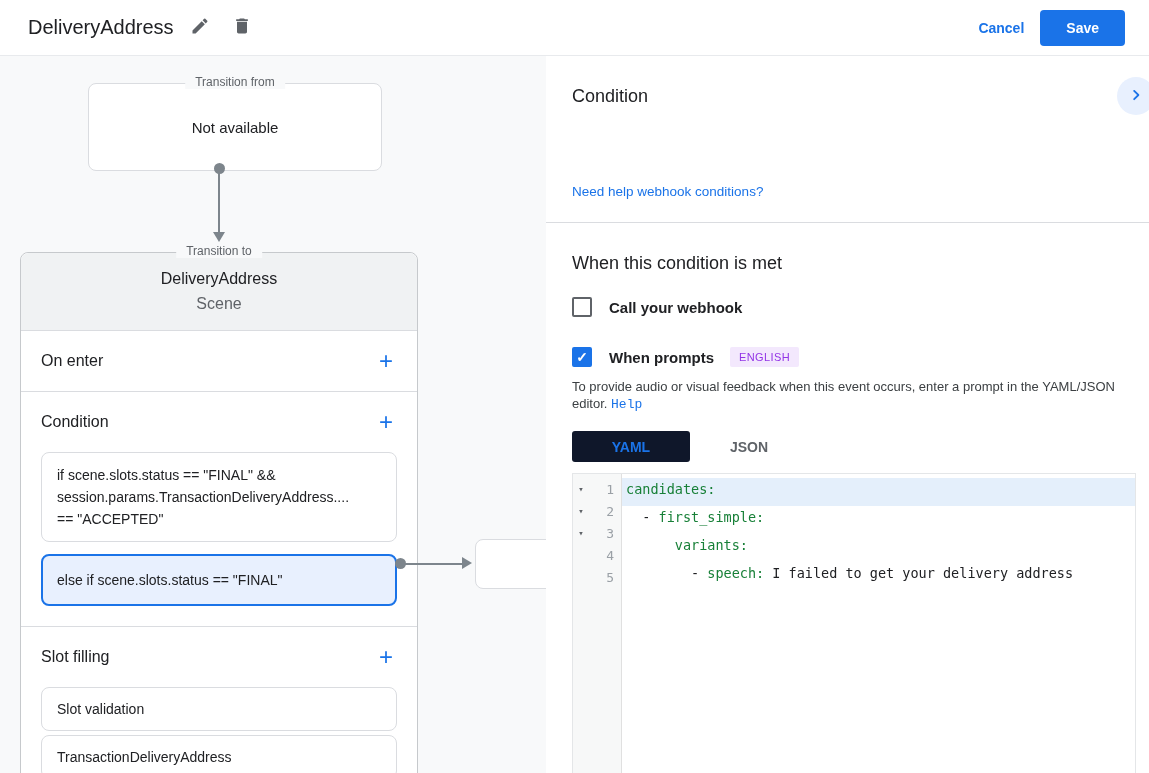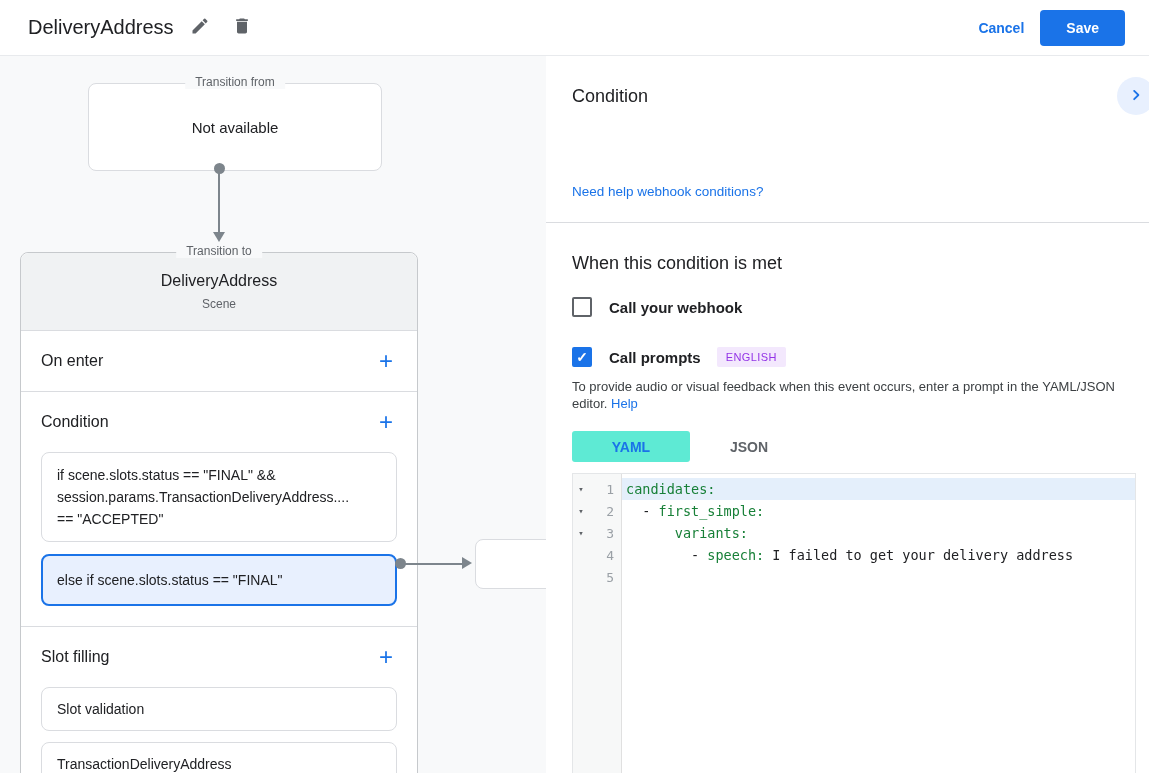--- a/index.html
+++ b/index.html
@@ -39,37 +39,37 @@
   .arrow-down { position:absolute; width:0; height:0;
     border-left:6px solid transparent; border-right:6px solid transparent; border-top:10px solid #7d858c; }
   .arrow-right { position:absolute; width:0; height:0;
     border-top:6px solid transparent; border-bottom:6px solid transparent; border-left:10px solid #7d858c; }
 
   .scene-card { position:absolute; left:20px; top:196px; width:398px; height:610px;
     background:#fff; border:1px solid #c6c9cc; border-radius:8px; }
   .card-header { background:#f0f2f3; border-bottom:1px solid #dadce0; border-radius:8px 8px 0 0;
     height:78px; display:flex; flex-direction:column; align-items:center; justify-content:center; gap:7px; }
   .card-title { font-size:16px; color:#202124; }
-  .card-subtitle { font-size:12px; color:#5f6368; }
+  .card-subtitle { font-size:16px; color:#5f6368; }
 
   .card-section { border-bottom:1px solid #dadce0; padding:0 20px; }
   .section-row { height:60px; display:flex; align-items:center; justify-content:space-between; }
   .section-label { font-size:16px; color:#202124; }
   .add-btn { background:none; border:none; color:#1a73e8; font-size:24px; font-weight:400;
     font-family:inherit; cursor:pointer; line-height:1; padding:0 4px; }
   .section-body { padding-bottom:20px; }
 
   .cond-box { border:1px solid #dadce0; border-radius:8px; background:#fff; padding:11px 15px;
     font-size:14px; line-height:22px; color:#202124; margin-bottom:12px; white-space:pre-wrap;
     overflow-wrap:anywhere; cursor:pointer; }
   .cond-box:last-child { margin-bottom:0; }
   .cond-box.selected { background:#e8f0fe; border:2px solid #1a73e8; padding:13px 14px; }
 
   .slot-box { border:1px solid #dadce0; border-radius:8px; background:#fff; padding:13px 15px;
-    font-size:14px; color:#202124; margin-bottom:11px; cursor:pointer; }
+    font-size:14px; color:#202124; margin-bottom:4px; cursor:pointer; }
 
   .target-box { position:absolute; left:475px; top:483px; width:92px; height:50px;
     background:#fff; border:1px solid #dadce0; border-radius:8px; }
 
   
   .panel-title { position:absolute; left:26px; top:30px; font-size:18px; font-weight:400; color:#202124; }
   .expand-btn { position:absolute; right:-6px; top:21px; width:38px; height:38px; border-radius:50%;
     background:#e8f0fe; border:none; cursor:pointer; display:flex; align-items:center; padding-left:8px; }
   .expand-btn svg { fill:#1a73e8; }
 
@@ -93,36 +93,36 @@
     display:flex; align-items:center; justify-content:center; cursor:pointer; flex:none; }
   .checkbox .checkmark { display:none; color:#fff; font-size:14px; font-weight:700; line-height:1; }
   .checkbox.checked { background:#1a73e8; border-color:#1a73e8; }
   .checkbox.checked .checkmark { display:block; }
   .check-label { margin-left:17px; font-size:15px; font-weight:700; color:#202124; }
   .lang-badge { margin-left:16px; background:#f3e8fd; color:#9334e6; font-size:11px; font-weight:400;
     letter-spacing:0.4px; padding:4px 9px; border-radius:2px; }
 
   .prompt-desc { position:absolute; left:26px; top:322px; width:560px; font-size:13px;
     line-height:17px; color:#3c4043; }
-  .inline-link { color:#1a73e8; text-decoration:none; cursor:pointer; }
+  .inline-link { color:#1a73e8; text-decoration:none; cursor:pointer;font-family:Liberation Mono, monospace; }
 
   .tabs { position:absolute; left:26px; top:375px; display:flex; }
   .tab { width:118px; height:31px; border:none; background:transparent; font-family:inherit;
     font-size:14px; font-weight:700; color:#5f6368; cursor:pointer; border-radius:3px; }
-  .tab.active { background:#5eead4; color:#1a73e8; }
+  .tab.active { background:#0f172a; color:#1a73e8; }
 
   .editor { position:absolute; left:26px; top:417px; width:564px; height:301px;
     border:1px solid #e4e6e8; border-bottom:none; display:flex;
     font-family:"DejaVu Sans Mono", monospace; font-size:13.5px; }
   .gutter { width:49px; background:#f7f8f8; border-right:1px solid #e0e0e0; padding-top:4px; flex:none; }
   .gutter-row { height:22px; display:flex; align-items:center; }
   .fold { width:16px; text-align:center; font-size:9px; color:#5f6368; cursor:pointer; }
   .num { flex:1; text-align:right; padding-right:7px; color:#9aa0a6; font-size:13px; }
   .code-area { flex:1; background:#fff; padding-top:4px; overflow:hidden; }
-  .code-row { height:22px; line-height:22px; white-space:pre; padding-left:4px; color:#202124; }
+  .code-row { height:28px; line-height:22px; white-space:pre; padding-left:4px; color:#202124; }
   .code-row.active { background:#e4effb; }
   .tok-key { color:#188038; }
 </style>
 </head>
 <body>
 
 <div class="app">
 
   <header class="app-header">
     <div class="hdr-left">
@@ -230,21 +230,21 @@
         <span class="checkbox" id="webhook-checkbox">
           
         </span>
         <span class="check-label">Call your webhook</span>
       </div>
 
       <div class="check-row row-prompts">
         <span class="checkbox checked" id="prompts-checkbox">
           <span class="checkmark">✓</span>
         </span>
-        <span class="check-label">Call prompts</span>
+        <span class="check-label">When prompts</span>
         <span class="lang-badge">ENGLISH</span>
       </div>
 
       <p class="prompt-desc"><span>To provide audio or visual feedback when this event occurs, enter a prompt in the YAML/JSON editor.</span> <a class="inline-link">Help</a></p>
 
       <div class="tabs" id="editor-tabs">
           <button class="tab active">YAML</button>
           <button class="tab">JSON</button>
         </div>
 

